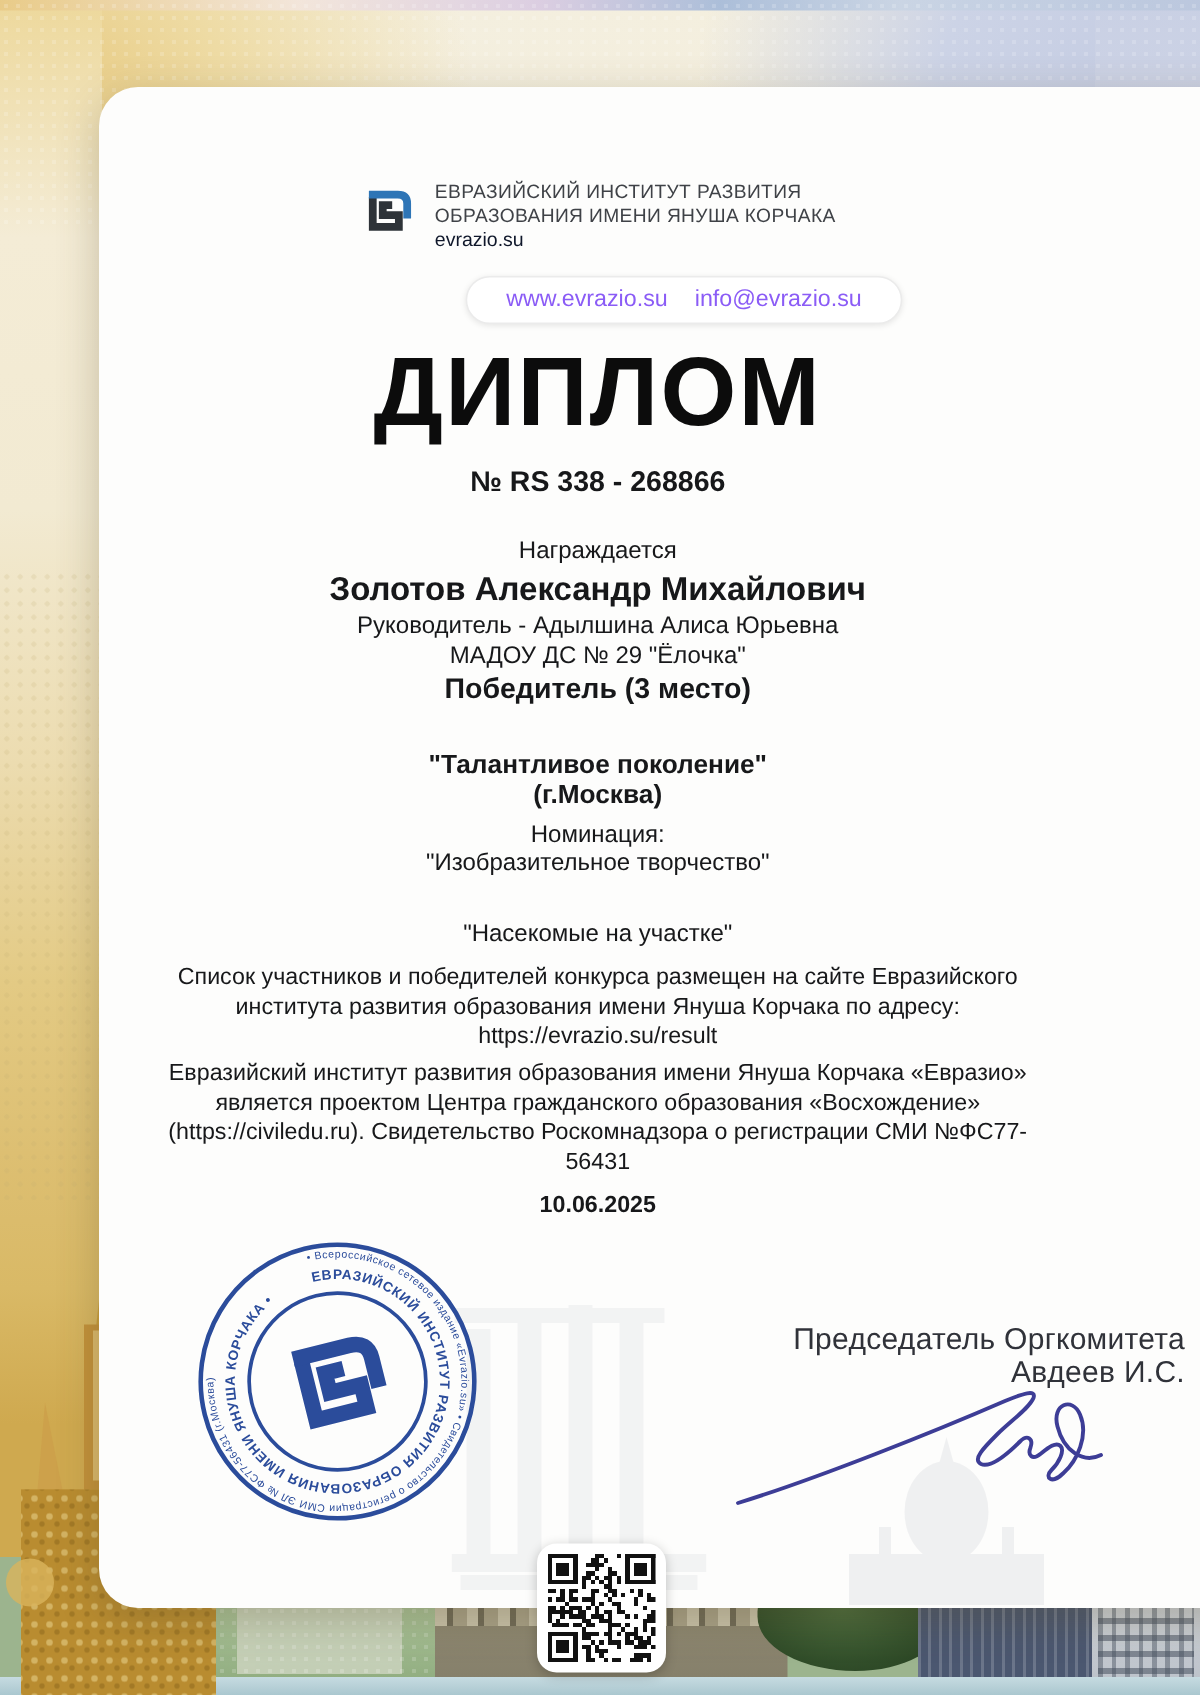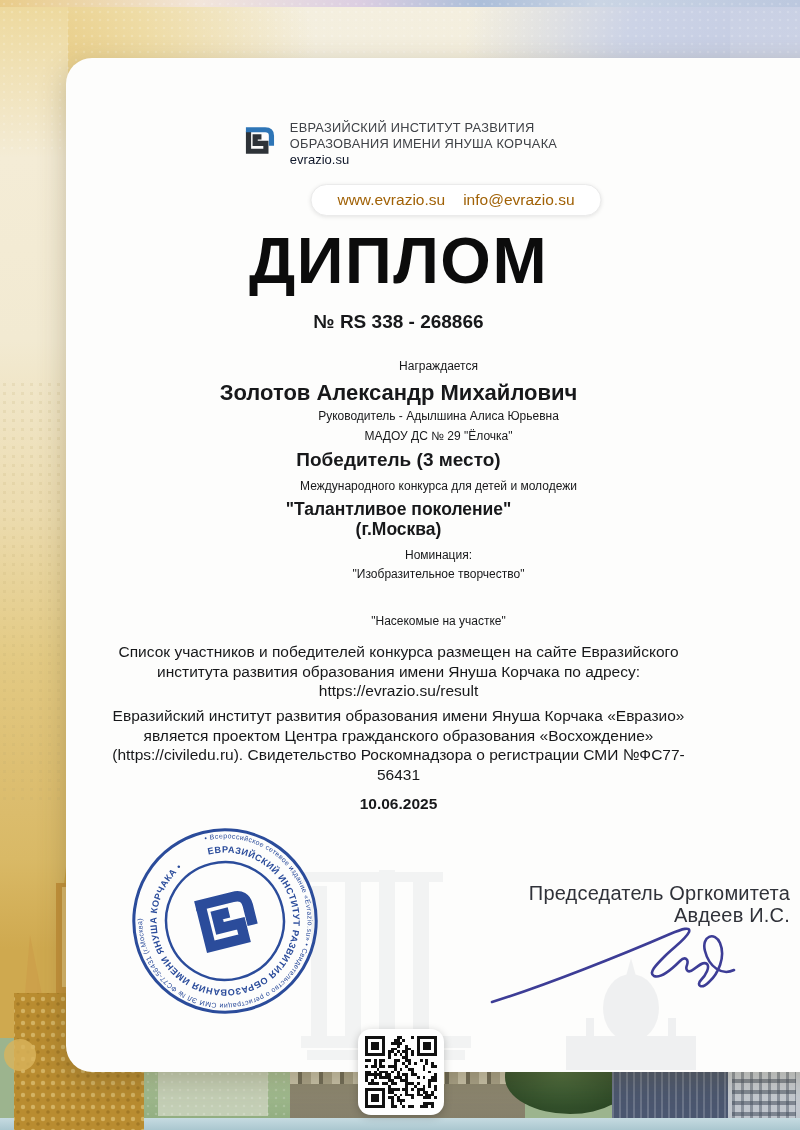--- a/index.html
+++ b/index.html
@@ -55,25 +55,25 @@
   .watermark{position:absolute;opacity:.10;pointer-events:none;}
   
   .logo-row{top:62px;display:flex;justify-content:center;align-items:flex-start;gap:13px;}
   .logo-mark{width:37px;height:37px;flex:0 0 auto;margin-top:2px;}
   .org-text{text-align:left;}
   .org-line{font-size:12.8px;line-height:15.5px;color:#3f4247;letter-spacing:.25px;}
   .org-site{font-size:13px;color:#0f172a;margin-top:1px;}
   .pill{top:126px;left:50%;width:auto;transform:translateX(-50%);display:inline-flex;gap:18px;align-items:center;
     background:#ffffff;border:1px solid #ebebeb;border-radius:17px;padding:6px 26px;
     box-shadow:0 1px 4px rgba(0,0,0,.10);position:absolute;}
-  .pill a{font-size:15.5px;color:#a16207;text-decoration:none;}
+  .pill a{font-size:15.5px;color:#8b5cf6;text-decoration:none;}
   
   .title{top:165px;font-size:65px;font-weight:bold;letter-spacing:1.5px;color:#0c0c0c;}
   .number{top:253px;font-size:19px;font-weight:bold;}
-  .t-reg{font-size:12px;padding-left:40px;}
+  .t-reg{font-size:16px;}
   .awarded{top:301px;}
   .name{top:322px;font-size:22px;font-weight:bold;}
   .supervisor{top:351px;text-align:center;}
   .institution{top:371px;}
   .result{top:391px;font-size:19px;font-weight:bold;}
   .contest-line{top:421px;}
   .contest-name{top:441px;font-size:17.5px;font-weight:bold;}
   .contest-city{top:461px;font-size:17.5px;font-weight:bold;}
   .nom-label{top:490px;}
   .nom-value{top:509px;}
@@ -188,21 +188,20 @@
     <a href="#">info@evrazio.su</a>
   </div>
 
   <div class="c title">ДИПЛОМ</div>
   <div class="c number">№ RS 338 - 268866</div>
   <div class="c t-reg awarded">Награждается</div>
   <div class="c name">Золотов Александр Михайлович</div>
   <div class="c t-reg supervisor">Руководитель - Адылшина Алиса Юрьевна</div>
   <div class="c t-reg institution">МАДОУ ДС № 29 "Ёлочка"</div>
   <div class="c result">Победитель (3 место)</div>
-  <div class="c t-reg contest-line">Международного конкурса для детей и молодежи</div>
   <div class="c contest-name">"Талантливое поколение"</div>
   <div class="c contest-city">(г.Москва)</div>
   <div class="c t-reg nom-label">Номинация:</div>
   <div class="c t-reg nom-value">"Изобразительное творчество"</div>
   <div class="c t-reg work-value">"Насекомые на участке"</div>
   <div class="c para para1">Список участников и победителей конкурса размещен на сайте Евразийского института развития образования имени Януша Корчака по адресу: https://evrazio.su/result</div>
   <div class="c para para2">Евразийский институт развития образования имени Януша Корчака «Евразио» является проектом Центра гражданского образования «Восхождение» (https://civiledu.ru). Свидетельство Роскомнадзора о регистрации СМИ №ФС77-56431</div>
   <div class="c date">10.06.2025</div>
 
   <div class="sign-block">

